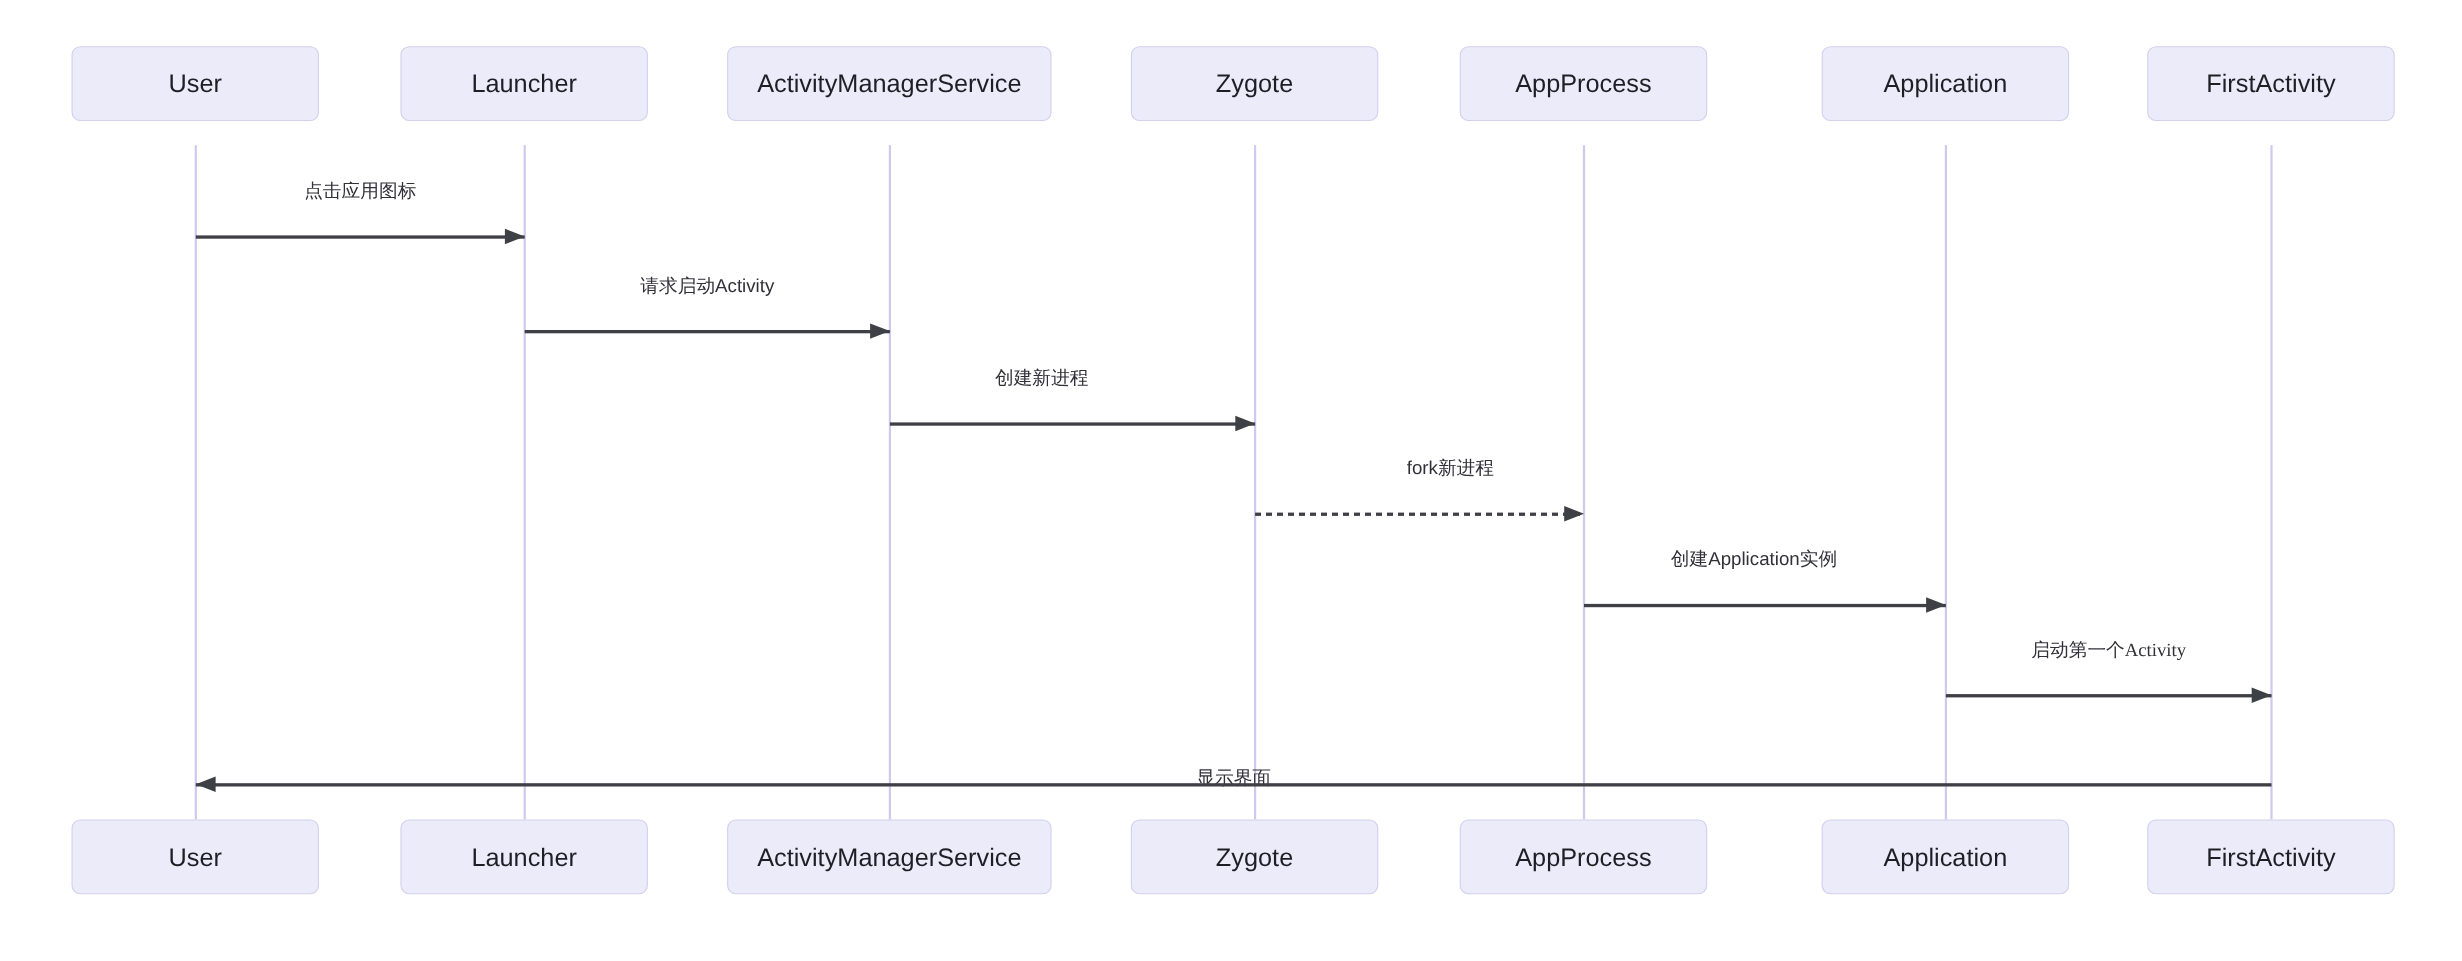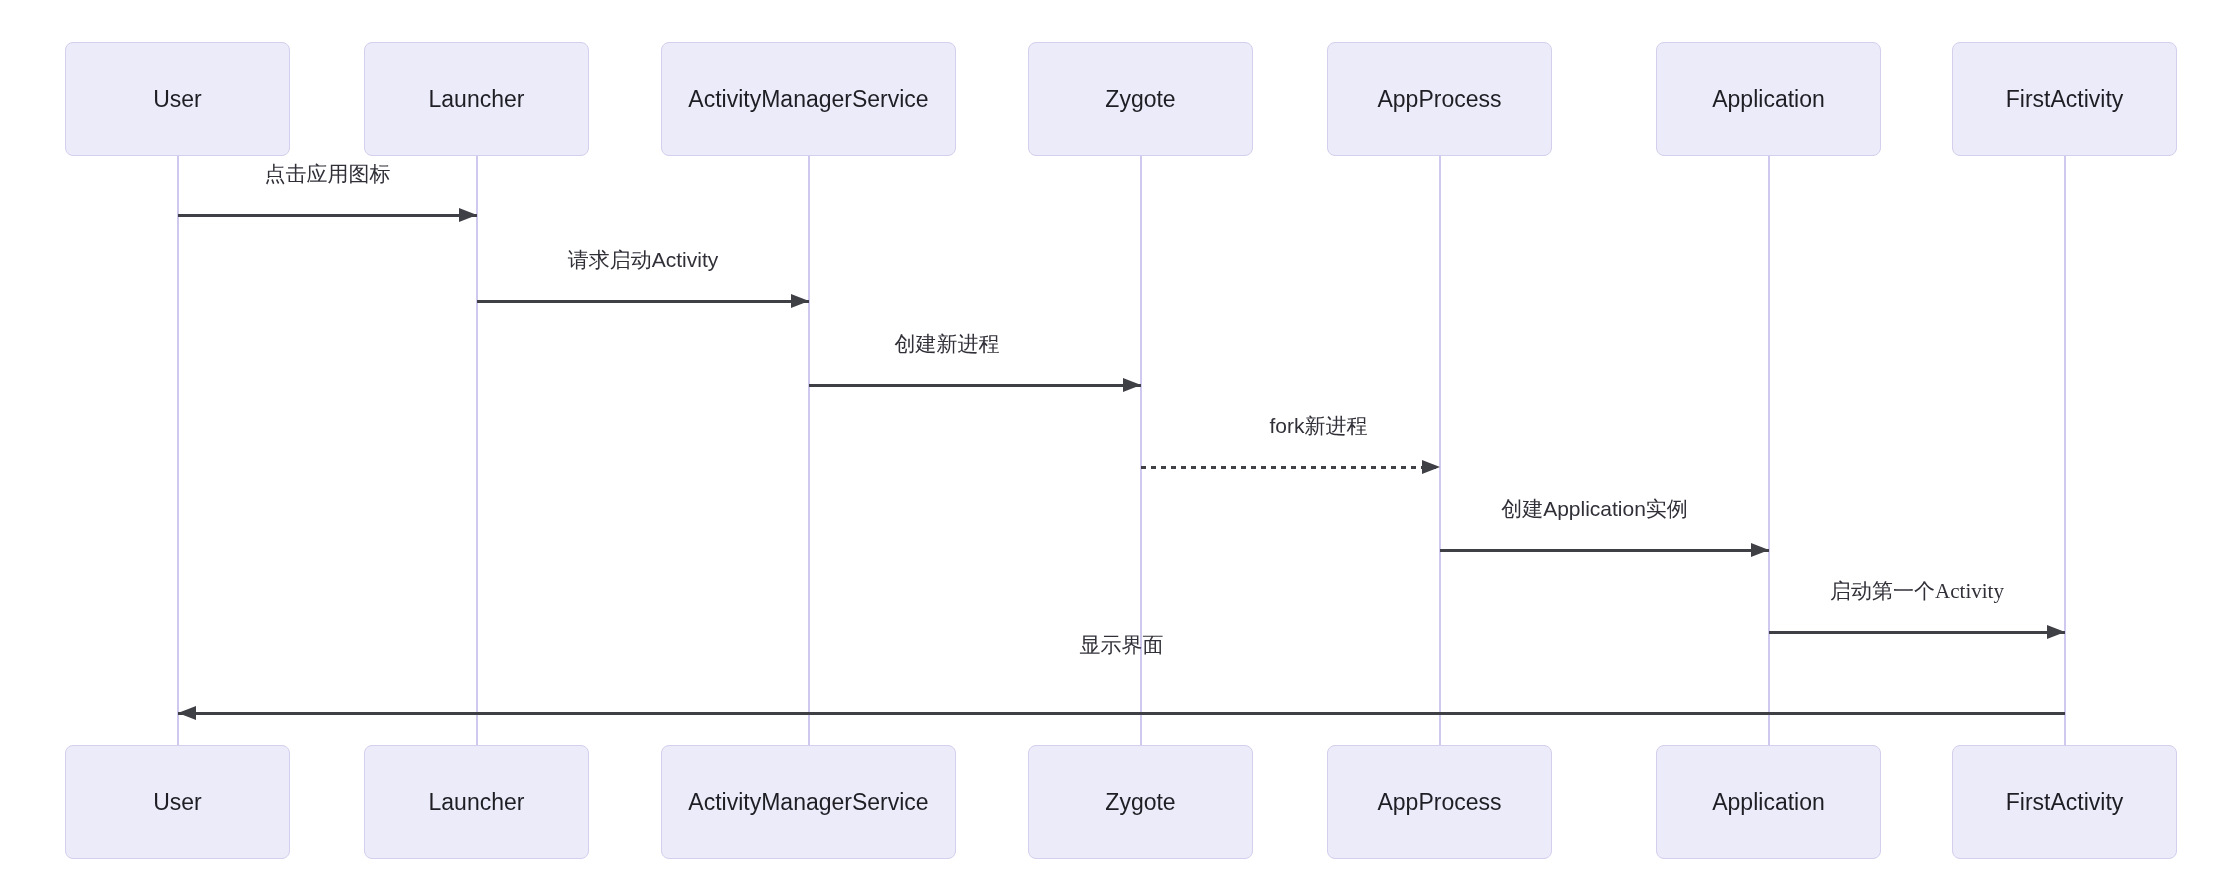--- a/index.html
+++ b/index.html
@@ -14,39 +14,39 @@
   html,body{margin:0;padding:0;background:var(--background);}
   .canvas{
     position:relative;
     width:2238px;height:874px;
     background:var(--background);
     font-family:"Liberation Sans","DejaVu Sans",sans-serif;
     overflow:hidden;
   }
   .actor{
     position:absolute;
-    height:114px;
+    height:68px;
     background:var(--actor-fill);
     border:1.5px solid var(--actor-border);
     border-radius:8px;
     display:flex;align-items:center;justify-content:center;
     font-size:23px;color:var(--actor-text);
     box-sizing:border-box;
     z-index:3;
   }
   .lifeline{
     position:absolute;
     top:132px;height:613px;width:2px;
     background:var(--lifeline);
     z-index:1;
   }
   .msg-label{
     position:absolute;
     text-align:center;
-    font-size:21px;line-height:28px;
+    font-size:17px;line-height:28px;
     color:var(--message-text);
     z-index:2;
   }
   .msg-line{
     position:absolute;height:2.5px;
     background:var(--message-line);
     z-index:2;
   }
   .msg-line.dashed{
     background:repeating-linear-gradient(90deg,var(--message-line) 0 5px,transparent 5px 10px);
@@ -102,17 +102,17 @@
   <div class="arr arr-r" style="left:1422px;top:460px;"></div>
 
   <div class="msg-label" style="left:1440px;width:309px;top:495px;">创建Application实例</div>
   <div class="msg-line" style="left:1440px;width:329px;top:549px;"></div>
   <div class="arr arr-r" style="left:1751px;top:543px;"></div>
 
   <div class="msg-label" style="left:1769px;width:296px;top:577px;font-family:Liberation Serif, serif;">启动第一个Activity</div>
   <div class="msg-line" style="left:1769px;width:296px;top:631px;"></div>
   <div class="arr arr-r" style="left:2047px;top:625px;"></div>
 
-  <div class="msg-label" style="left:178px;width:1887px;top:631px;">显示界面</div>
+  <div class="msg-label" style="left:178px;width:1887px;top:694px;">显示界面</div>
   <div class="msg-line" style="left:178px;width:1887px;top:712px;"></div>
   <div class="arr arr-l" style="left:178px;top:706px;"></div>
 
 </div>
 
 </body></html>

